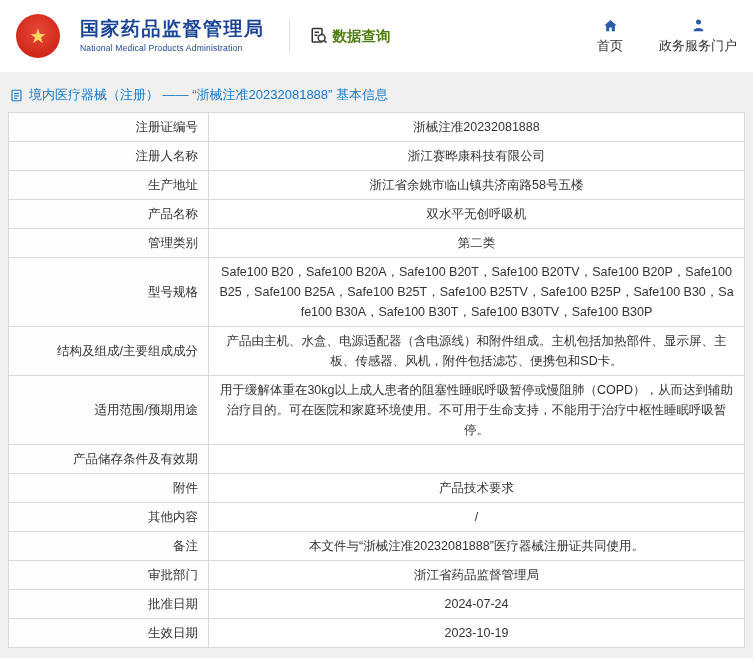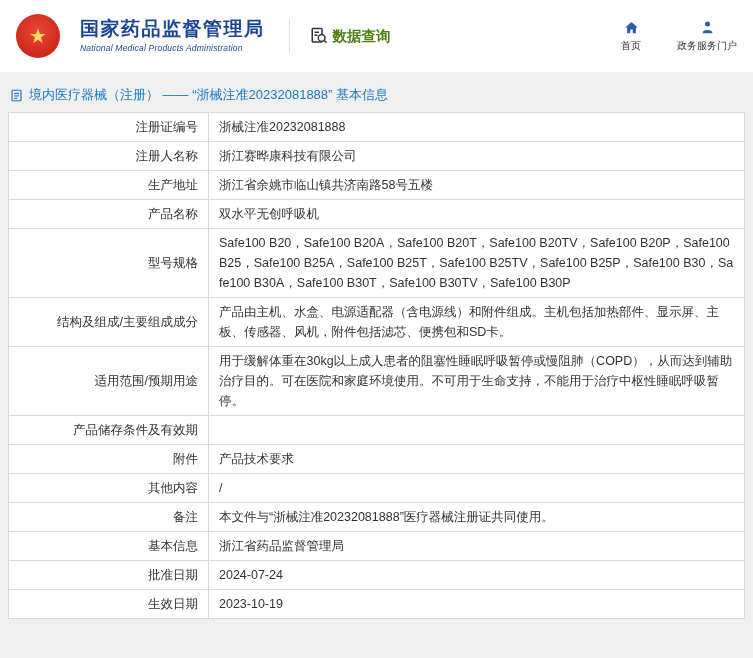--- a/index.html
+++ b/index.html
@@ -18,31 +18,31 @@
   }
   .brand { display:flex; align-items:center; }
   .emblem {
     width:44px; height:44px; border-radius:50%;
     background:radial-gradient(circle at 50% 40%, #e8493a 0%, #d0281b 70%);
     display:flex; align-items:center; justify-content:center;
     color:#ffd860; font-size:20px; flex:none;
   }
   .brand-text { margin-left:20px; color:#1a4596; }
   .brand-cn { font-size:19px; font-weight:bold; letter-spacing:1.5px; line-height:1.1; }
-  .brand-en { font-size:8.5px; margin-top:3px; letter-spacing:0.2px;font-style:italic; }
+  .brand-en { font-size:8.5px; margin-top:3px; letter-spacing:0.2px; }
   .vdivider { width:1px; height:34px; background:#e0e0e0; margin:0 20px 0 24px; }
   .data-query {
     display:flex; align-items:center; gap:5px;
     font-size:14.5px; font-weight:bold; color:#4d7c0f; cursor:pointer;
   }
   .data-query svg { width:18px; height:18px; }
   .spacer { flex:1; }
   .nav-item {
     display:flex; flex-direction:column; align-items:center;
-    font-size:10px; color:#333; margin-left:36px; cursor:pointer; white-space:nowrap;
+    font-size:13px; color:#333; margin-left:36px; cursor:pointer; white-space:nowrap;
   }
   .nav-item svg { width:15px; height:15px; margin-bottom:4px; }
   
   .content { padding:6px 8px 0 8px; }
   .page-title {
     display:flex; align-items:center; gap:6px;
     color:#1778c8; font-size:13px; font-weight:500;
     padding:8px 0 8px 2px;
   }
   .page-title svg { width:13px; height:13px; flex:none; }
@@ -53,21 +53,21 @@
   .trow { display:table-row; }
   .tlabel, .tvalue {
     display:table-cell; border:1px solid #d9d9d9;
     font-size:12.5px; vertical-align:middle;
     padding:4px 10px; line-height:1.6;
   }
   .tlabel {
     width:200px; text-align:right; color:#333; background:#fefefe;
     white-space:nowrap;
   }
-  .tvalue { text-align:left; white-space:pre-wrap; word-break:break-all; }
+  .tvalue { text-align:center; white-space:pre-wrap; word-break:break-all; }
 </style>
 </head>
 <body>
 
 <header class="topbar">
   <div class="brand">
     <div class="emblem">★</div>
     <div class="brand-text">
       <div class="brand-cn">国家药品监督管理局</div>
       <div class="brand-en">National Medical Products Administration</div>
@@ -122,20 +122,24 @@
     </div>
     <div class="trow">
       <div class="tlabel">生产地址</div>
       <div class="tvalue">浙江省余姚市临山镇共济南路58号五楼</div>
     </div>
     <div class="trow">
       <div class="tlabel">产品名称</div>
       <div class="tvalue">双水平无创呼吸机</div>
     </div>
     <div class="trow">
+      <div class="tlabel">管理类别</div>
+      <div class="tvalue">第二类</div>
+    </div>
+    <div class="trow">
       <div class="tlabel">型号规格</div>
       <div class="tvalue">Safe100 B20，Safe100 B20A，Safe100 B20T，Safe100 B20TV，Safe100 B20P，Safe100 B25，Safe100 B25A，Safe100 B25T，Safe100 B25TV，Safe100 B25P，Safe100 B30，Safe100 B30A，Safe100 B30T，Safe100 B30TV，Safe100 B30P</div>
     </div>
     <div class="trow">
       <div class="tlabel">结构及组成/主要组成成分</div>
       <div class="tvalue">产品由主机、水盒、电源适配器（含电源线）和附件组成。主机包括加热部件、显示屏、主板、传感器、风机，附件包括滤芯、便携包和SD卡。</div>
     </div>
     <div class="trow">
       <div class="tlabel">适用范围/预期用途</div>
       <div class="tvalue">用于缓解体重在30kg以上成人患者的阻塞性睡眠呼吸暂停或慢阻肺（COPD），从而达到辅助治疗目的。可在医院和家庭环境使用。不可用于生命支持，不能用于治疗中枢性睡眠呼吸暂停。</div>
@@ -150,21 +154,21 @@
     </div>
     <div class="trow">
       <div class="tlabel">其他内容</div>
       <div class="tvalue">/</div>
     </div>
     <div class="trow">
       <div class="tlabel">备注</div>
       <div class="tvalue">本文件与“浙械注准20232081888”医疗器械注册证共同使用。</div>
     </div>
     <div class="trow">
-      <div class="tlabel">基本信息</div>
+      <div class="tlabel">审批部门</div>
       <div class="tvalue">浙江省药品监督管理局</div>
     </div>
     <div class="trow">
       <div class="tlabel">批准日期</div>
       <div class="tvalue">2024-07-24</div>
     </div>
     <div class="trow">
       <div class="tlabel">生效日期</div>
       <div class="tvalue">2023-10-19</div>
     </div>

